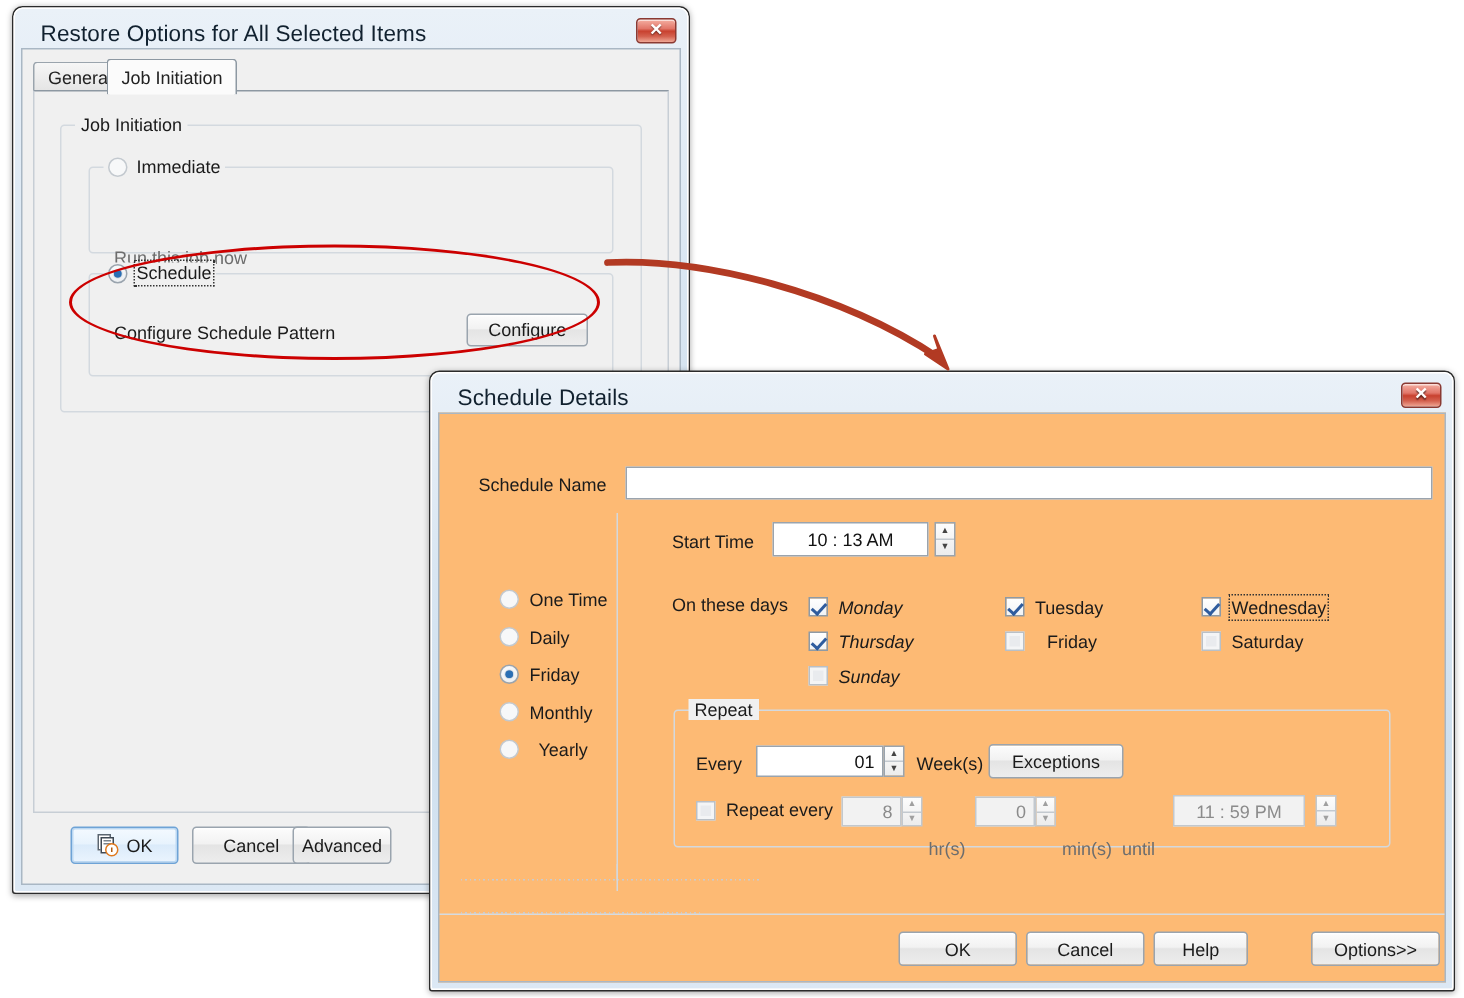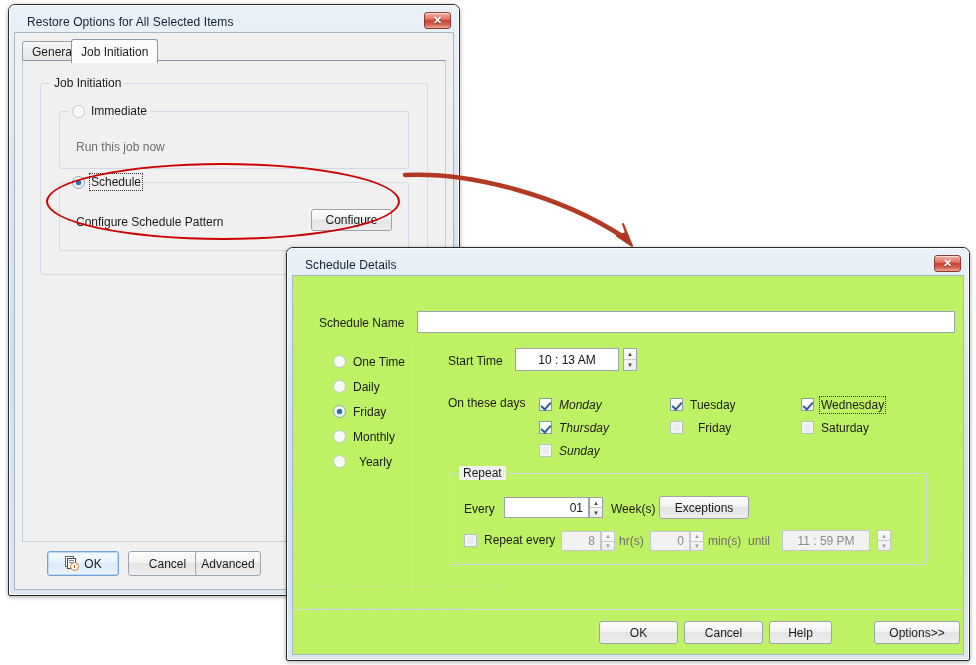--- a/index.html
+++ b/index.html
@@ -30,21 +30,21 @@
     border:1px solid #ffffff;
     border-radius:6px 6px 2px 2px;
   }
   .titlebar {
     position:relative;
     height:22px;
     padding-left:12px;
     display:flex; align-items:center;
   }
   .title-text {
-    font-size:12px;
+    font-size:15px;
     color:#11212f;
     letter-spacing:.1px;
   }
   .close-btn {
     position:absolute; top:1px; right:2px;
     width:27px; height:17px;
     border-radius:3px;
     border:1px solid #8a3a33;
     background:linear-gradient(180deg,#f5b0a3 0%, #e2776a 40%, #c8412f 52%, #d4614f 75%, #efa795 100%);
     display:flex; align-items:center; justify-content:center;
@@ -129,21 +129,21 @@
     width:4px; height:8px;
     border:solid #2f5c9e;
     border-width:0 2px 2px 0;
     transform:rotate(42deg);
   }
   .chk.dim { border-color:#b9c0c7; background:#f4f5f6; }
   .chk.dim::after { content:""; position:absolute; inset:2px; background:#e9ebee; }
 
   .row { display:flex; align-items:center; gap:7px; }
   .lbl { font-size:12px; color:#1b1b1b; white-space:nowrap; }
-  .lbl.muted { color:#6d6d6d; }
+  .lbl.muted { color:#6d6d6d;margin-top:25px; }
   .lbl.focus { outline:1px dotted #333; outline-offset:1px; }
 
   .btn {
     background:linear-gradient(180deg,#fcfcfc 0%, #f2f2f2 45%, #e4e4e4 50%, #ededed 100%);
     border:1px solid #9aa4ae;
     border-radius:3px;
     font-size:12px; color:#1b1b1b;
     font-family:"Liberation Sans", sans-serif;
     display:flex; align-items:center; justify-content:center;
     text-align:center;
@@ -189,21 +189,21 @@
     border-radius:50%; border:1.5px solid #e07a1f; background:#fff;
   }
   .okicon .clock::after {
     content:""; position:absolute; left:2.5px; top:1.5px;
     width:1px; height:3px; background:#b35c10;
   }
 
   
   #dlg-schedule { left:286px; top:247px; width:684px; height:414px; }
 
-  .sd-body { position:absolute; left:5px; right:5px; top:27px; bottom:5px; background:#bef264; border:1px solid #a9b7c4; }
+  .sd-body { position:absolute; left:5px; right:5px; top:27px; bottom:5px; background:#fdba74; border:1px solid #a9b7c4; }
   .sd-content { position:absolute; left:0; right:0; top:0; bottom:45px; }
   .sd-footer { position:absolute; left:0; right:0; bottom:0; height:45px; border-top:1px solid #d5dbe1; }
 
   .vdiv { position:absolute; width:1px; background:#d3d8dd; }
   .hdots { position:absolute; height:1px;
            background:repeating-linear-gradient(90deg,#c8ccd1 0 1px, transparent 1px 3px); }
 
   
   .anno-oval {
     position:absolute;
@@ -291,21 +291,21 @@
     <div class="sd-content">
 
       <div style="position:absolute; left:26px; top:40px;" class="lbl">Schedule Name</div>
       <div class="input" style="position:absolute; left:124px; top:35px; width:538px; height:22px;">
         <span></span>
       </div>
 
       <div class="vdiv" style="left:118px; top:66px; height:245px;"></div>
 
       <div style="position:absolute; left:40px; top:73px;">
-        <div class="row" style="height:25px;">
+        <div class="row" style="height:25px;margin-top:38px;">
           <span class="radio dim"></span>
           <span class="lbl">One Time</span>
         </div>
         <div class="row" style="height:25px;">
           <span class="radio dim"></span>
           <span class="lbl">Daily</span>
         </div>
         <div class="row" style="height:25px;">
           <span class="radio on"></span>
           <span class="lbl">Friday</span>

